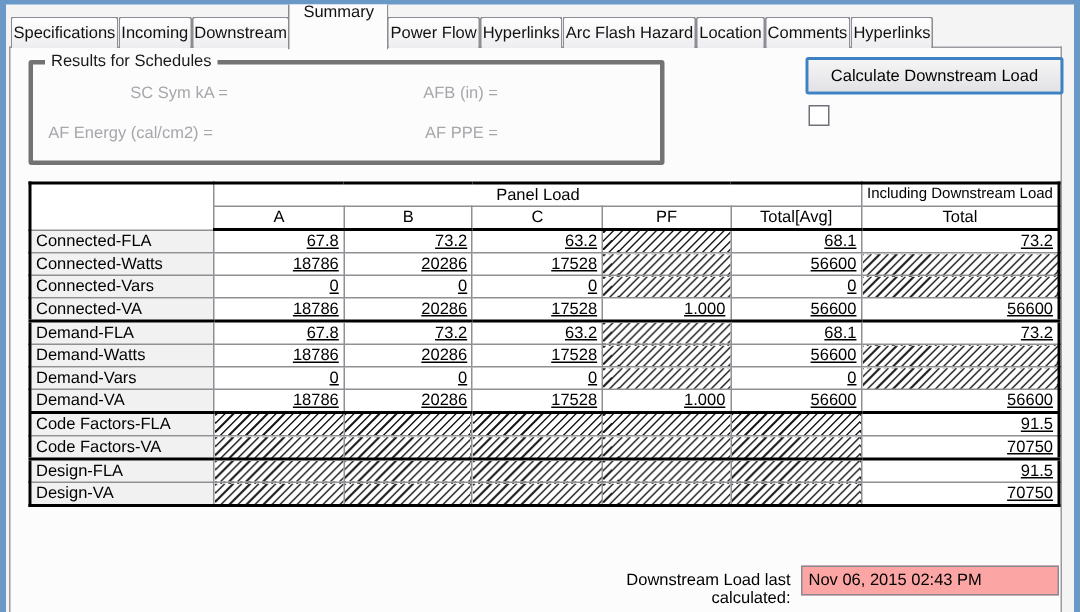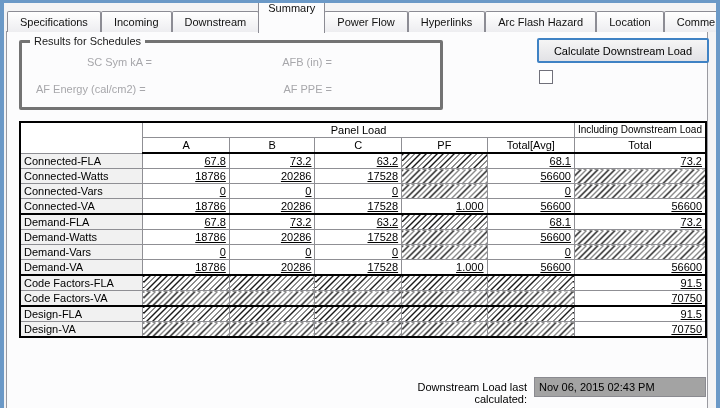--- a/index.html
+++ b/index.html
@@ -7,21 +7,21 @@
     position:relative;width:720px;height:408px;box-sizing:border-box;
     background:#f4f4f5;
     border-top:3px solid #6b99c7;border-left:4px solid #6b99c7;border-right:4px solid #6b99c7;
     font-family:"Liberation Sans",sans-serif;font-size:11px;color:#000;overflow:hidden;
   }
   
   .tabbar{position:absolute;left:3px;top:3px;right:10px;height:26px;display:flex;align-items:flex-end;z-index:3;}
   .tab{
     background:linear-gradient(#ffffff,#ededf0);
     border:1px solid #8c8c94;border-bottom:none;border-radius:2px 2px 0 0;
-    padding:0 12px;height:20px;line-height:20px;margin-right:0px;white-space:nowrap;color:#111;
+    padding:0 1px;height:20px;line-height:20px;margin-right:0px;white-space:nowrap;color:#111;
   }
   .tab.active{
     background:#fcfcfd;height:25px;line-height:24px;position:relative;z-index:4;
     margin-left:-1px;margin-right:-1px;padding:12px 9px;margin-bottom:-1px;border-color:#8c8c94;
   }
   
   .page{
     position:absolute;left:2px;top:28px;right:8px;bottom:0;
     background:#fcfcfd;border:1px solid #9a9aa0;border-bottom:none;box-sizing:border-box;
   }
@@ -29,21 +29,21 @@
   .groupbox{
     position:absolute;left:12px;top:8px;width:418px;height:64px;
     border:3px solid #737373;border-radius:2px;
   }
   .groupbox .title{
     position:absolute;top:-8px;left:8px;background:#fcfcfd;padding:0 4px;color:#1a1a1a;
   }
   .gfield{position:absolute;color:#a7a7ab;white-space:nowrap;}
   .gf-0{top:13px;left:0;width:130px;text-align:right;}
   .gf-1{top:13px;left:170px;width:140px;text-align:right;}
-  .gf-2{top:40px;left:14px;width:130px;text-align:left;}
+  .gf-2{top:40px;left:0;width:130px;text-align:center;}
   .gf-3{top:40px;left:170px;width:140px;text-align:right;}
   
   .calc-btn{
     position:absolute;left:530px;top:6px;width:172px;height:25px;box-sizing:border-box;
     border:2px solid #3f82c4;background:linear-gradient(#f5f5f5,#e2e2e6);
     font-family:"Liberation Sans",sans-serif;font-size:11px;color:#000;border-radius:2px;
   }
   .override{position:absolute;left:532px;top:38px;display:flex;align-items:center;gap:4px;cursor:default;}
   .cb{width:12px;height:12px;border:1px solid #70707a;background:#fff;display:inline-block;}
   
@@ -68,21 +68,21 @@
   .val{text-align:right;background:#fff;text-decoration:underline;}
   .totalcol{border-left:2px solid #000;}
   .hatch{
     background:repeating-linear-gradient(135deg,#1a1a1a 0px,#1a1a1a 1px,#ffffff 1px,#ffffff 4px);
   }
   tr.grp td{border-top:2px solid #000;}
   
   .footer-label{position:absolute;left:360px;top:349px;width:160px;text-align:right;color:#000;}
   .date-box{
     position:absolute;left:527px;top:345px;width:172px;height:20px;box-sizing:border-box;
-    border:1px solid #8a8a90;background:#a3a3a3;line-height:18px;padding-left:4px;white-space:nowrap;
+    border:1px solid #8a8a90;background:#fca5a5;line-height:18px;padding-left:4px;white-space:nowrap;
   }
 </style>
 </head>
 <body>
 
 <div class="window">
 
   <div class="tabbar">
       <div class="tab">Specifications</div>
       <div class="tab">Incoming</div>

